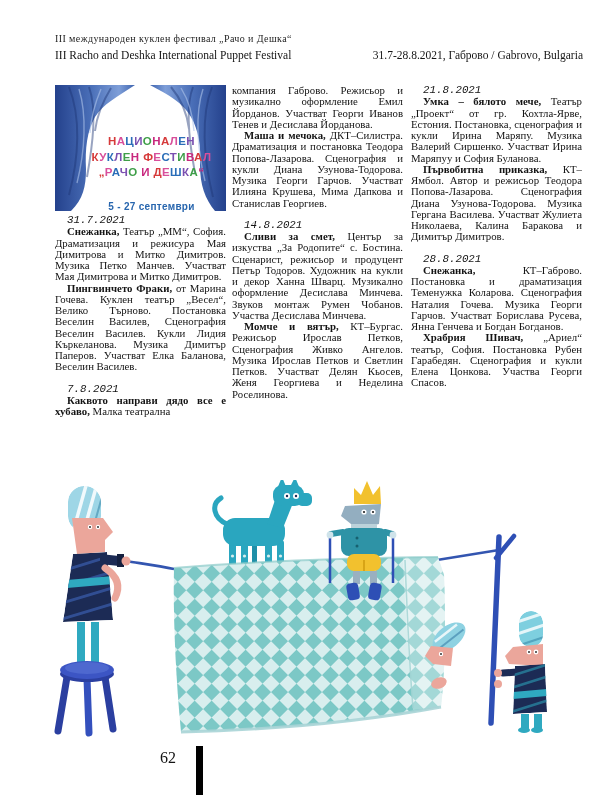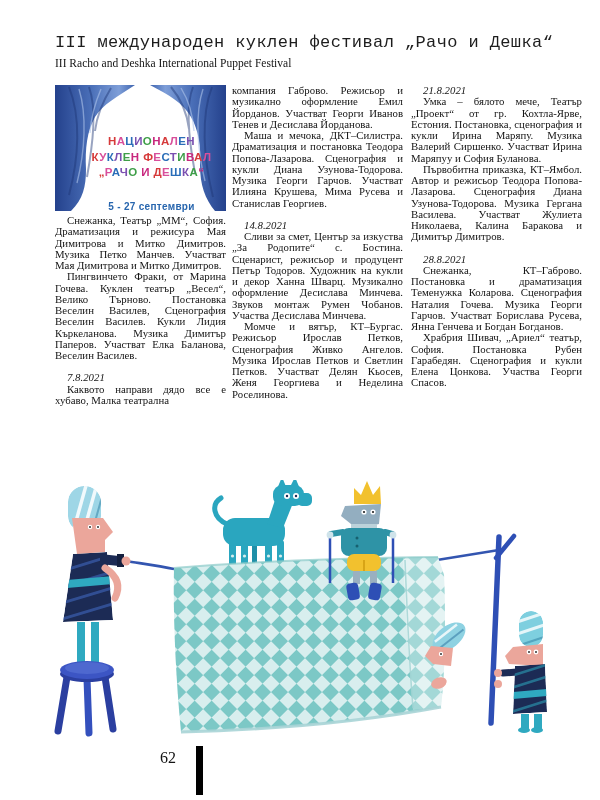--- a/index.html
+++ b/index.html
@@ -1,33 +1,33 @@
 <!DOCTYPE html>
 <html style="--poster-date-color: #2866ae;"><head>
 <meta charset="utf-8">
 <style>
   html,body{margin:0;padding:0;background:#fff;}
   .page{position:relative;width:600px;height:800px;background:#fff;overflow:hidden;
         font-family:"Liberation Serif",serif;color:#141414;}
 
   
   .hdr{position:absolute;left:55px;top:33px;width:528px;}
-  .hdr-title{font-family:Liberation Mono, monospace;font-weight:400;font-size:17px;
+  .hdr-title{font-family:Liberation Serif, serif;font-weight:400;font-size:10px;
              color:#1d1d1d;letter-spacing:.4px;white-space:nowrap;}
   .hdr-row{display:flex;justify-content:space-between;margin-top:5px;font-size:11.5px;gap:14px;}
 
   
   .col{position:absolute;top:85px;width:171px;text-align:justify;
        font-size:10.8px;line-height:11.25px;}
   .col p{margin:0;text-indent:12px;}
   .col p.cont{text-indent:0;}
-  .col p.date{font-style:italic;}
+  .col p.date{font-style:italic;font-family:Liberation Mono, monospace;}
   .col p.mt{margin-top:11px;}
   #col1{left:55px;} #col2{left:232px;} #col3{left:411px;}
-  b{font-weight:normal;}
+  b{font-weight:bold;}
 
   
   .poster{position:relative;width:171px;height:126px;margin-bottom:4px;background:#fff;text-decoration:underline;}
   .poster svg{position:absolute;left:0;top:0;}
   .poster-text{position:absolute;left:26px;top:49px;width:141px;text-align:center;
                font-family:"Liberation Sans",sans-serif;font-weight:bold;}
   .poster-line{font-size:11.5px;line-height:15.5px;letter-spacing:.4px;white-space:nowrap;}
   .poster-dates{margin-top:20px;font-size:10px;letter-spacing:.3px;
                 color:var(--poster-date-color,#2866ae);white-space:nowrap;}
 
@@ -40,20 +40,21 @@
 </style>
 </head>
 <body>
 
 <div class="page">
 
   <div class="hdr">
     <div class="hdr-title">III международен куклен фестивал „Рачо и Дешка“</div>
     <div class="hdr-row">
       <span>III Racho and Deshka International Puppet Festival</span>
+      <span>31.7-28.8.2021, Габрово / Gabrovo, Bulgaria</span>
     </div>
   </div>
 
   <div class="col" id="col1">
 
     <div class="poster">
       <svg width="171" height="126" viewBox="0 0 171 126">
         <defs>
           <linearGradient id="gl" x1="0" y1="0" x2="1" y2="0">
             <stop offset="0" stop-color="#24418c"></stop>
@@ -86,29 +87,30 @@
         </g>
       </svg>
       <div class="poster-text">
         <div class="poster-line"><span style="color: rgb(214, 58, 58);">Н</span><span style="color: rgb(216, 79, 155);">А</span><span style="color: rgb(42, 109, 184);">Ц</span><span style="color: rgb(122, 79, 176);">И</span><span style="color: rgb(62, 158, 72);">О</span><span style="color: rgb(200, 40, 126);">Н</span><span style="color: rgb(214, 58, 58);">А</span><span style="color: rgb(216, 79, 155);">Л</span><span style="color: rgb(42, 109, 184);">Е</span><span style="color: rgb(122, 79, 176);">Н</span></div>
         <div class="poster-line"><span style="color: rgb(214, 58, 58);">К</span><span style="color: rgb(216, 79, 155);">У</span><span style="color: rgb(42, 109, 184);">К</span><span style="color: rgb(122, 79, 176);">Л</span><span style="color: rgb(62, 158, 72);">Е</span><span style="color: rgb(200, 40, 126);">Н</span><span> </span><span style="color: rgb(214, 58, 58);">Ф</span><span style="color: rgb(216, 79, 155);">Е</span><span style="color: rgb(42, 109, 184);">С</span><span style="color: rgb(122, 79, 176);">Т</span><span style="color: rgb(62, 158, 72);">И</span><span style="color: rgb(200, 40, 126);">В</span><span style="color: rgb(214, 58, 58);">А</span><span style="color: rgb(216, 79, 155);">Л</span></div>
         <div class="poster-line"><span style="color: rgb(214, 58, 58);">„</span><span style="color: rgb(216, 79, 155);">Р</span><span style="color: rgb(42, 109, 184);">А</span><span style="color: rgb(122, 79, 176);">Ч</span><span style="color: rgb(62, 158, 72);">О</span><span> </span><span style="color: rgb(200, 40, 126);">И</span><span> </span><span style="color: rgb(214, 58, 58);">Д</span><span style="color: rgb(216, 79, 155);">Е</span><span style="color: rgb(42, 109, 184);">Ш</span><span style="color: rgb(122, 79, 176);">К</span><span style="color: rgb(62, 158, 72);">А</span><span style="color: rgb(200, 40, 126);">“</span></div>
         <div class="poster-dates">5 - 27 септември</div>
       </div>
     </div>
 
+    <p class="date">31.7.2021</p>
     <p class="entry"><b>Снежанка,</b> <span>Театър „ММ“, София. Драматизация и режисура Мая Димитрова и Митко Димитров. Музика Петко Манчев. Участват Мая Димитрова и Митко Димитров.</span></p>
     <p class="entry"><b>Пингвинчето Фраки,</b> <span>от Марина Гочева. Куклен театър „Весел“, Велико Търново. Постановка Веселин Василев, Сценография Веселин Василев. Кукли Лидия Къркеланова. Музика Димитър Паперов. Участват Елка Баланова, Веселин Василев.</span></p>
     <p class="date mt">7.8.2021</p>
     <p class="entry"><b>Каквото направи дядо все е хубаво,</b> <span>Малка театрална</span></p>
   </div>
 
   <div class="col" id="col2">
     <p class="cont">компания Габрово. Режисьор и музикално оформление Емил Йорданов. Участват Георги Иванов Тенев и Десислава Йорданова.</p>
-    <p class="entry"><b>Маша и мечока,</b> <span>ДКТ–Силистра. Драматизация и постановка Теодора Попова-Лазарова. Сценография и кукли Диана Узунова-Тодорова. Музика Георги Гарчов. Участват Илияна Крушева, Мима Русева и Станислав Георгиев.</span></p>
+    <p class="entry"><b>Маша и мечока,</b> <span>ДКТ–Силистра. Драматизация и постановка Теодора Попова-Лазарова. Сценография и кукли Диана Узунова-Тодорова. Музика Георги Гарчов. Участват Илияна Крушева, Мима Дапкова и Станислав Георгиев.</span></p>
     <p class="date mt">14.8.2021</p>
     <p class="entry"><b>Сливи за смет,</b> <span>Център за изкуства „За Родопите“ с. Бостина. Сценарист, режисьор и продуцент Петър Тодоров. Художник на кукли и декор Ханна Шварц. Музикално оформление Десислава Минчева. Звуков монтаж Румен Чобанов. Участва Десислава Минчева.</span></p>
     <p class="entry"><b>Момче и вятър,</b> <span>КТ–Бургас. Режисьор Ирослав Петков, Сценография Живко Ангелов. Музика Ирослав Петков и Светлин Петков. Участват Делян Кьосев, Женя Георгиева и Неделина Роселинова.</span></p>
   </div>
 
   <div class="col" id="col3">
     <p class="date">21.8.2021</p>
     <p class="entry"><b>Умка – бялото мече,</b> <span>Театър „Проект“ от гр. Кохтла-Ярве, Естония. Постановка, сценография и кукли Ирина Маряпу. Музика Валерий Сиршенко. Участват Ирина Маряпуу и София Буланова.</span></p>
     <p class="entry"><b>Първобитна приказка,</b> <span>КТ–Ямбол. Автор и режисьор Теодора Попова-Лазарова. Сценография Диана Узунова-Тодорова. Музика Гергана Василева. Участват Жулиета Николаева, Калина Баракова и Димитър Димитров.</span></p>
     <p class="date mt">28.8.2021</p>

